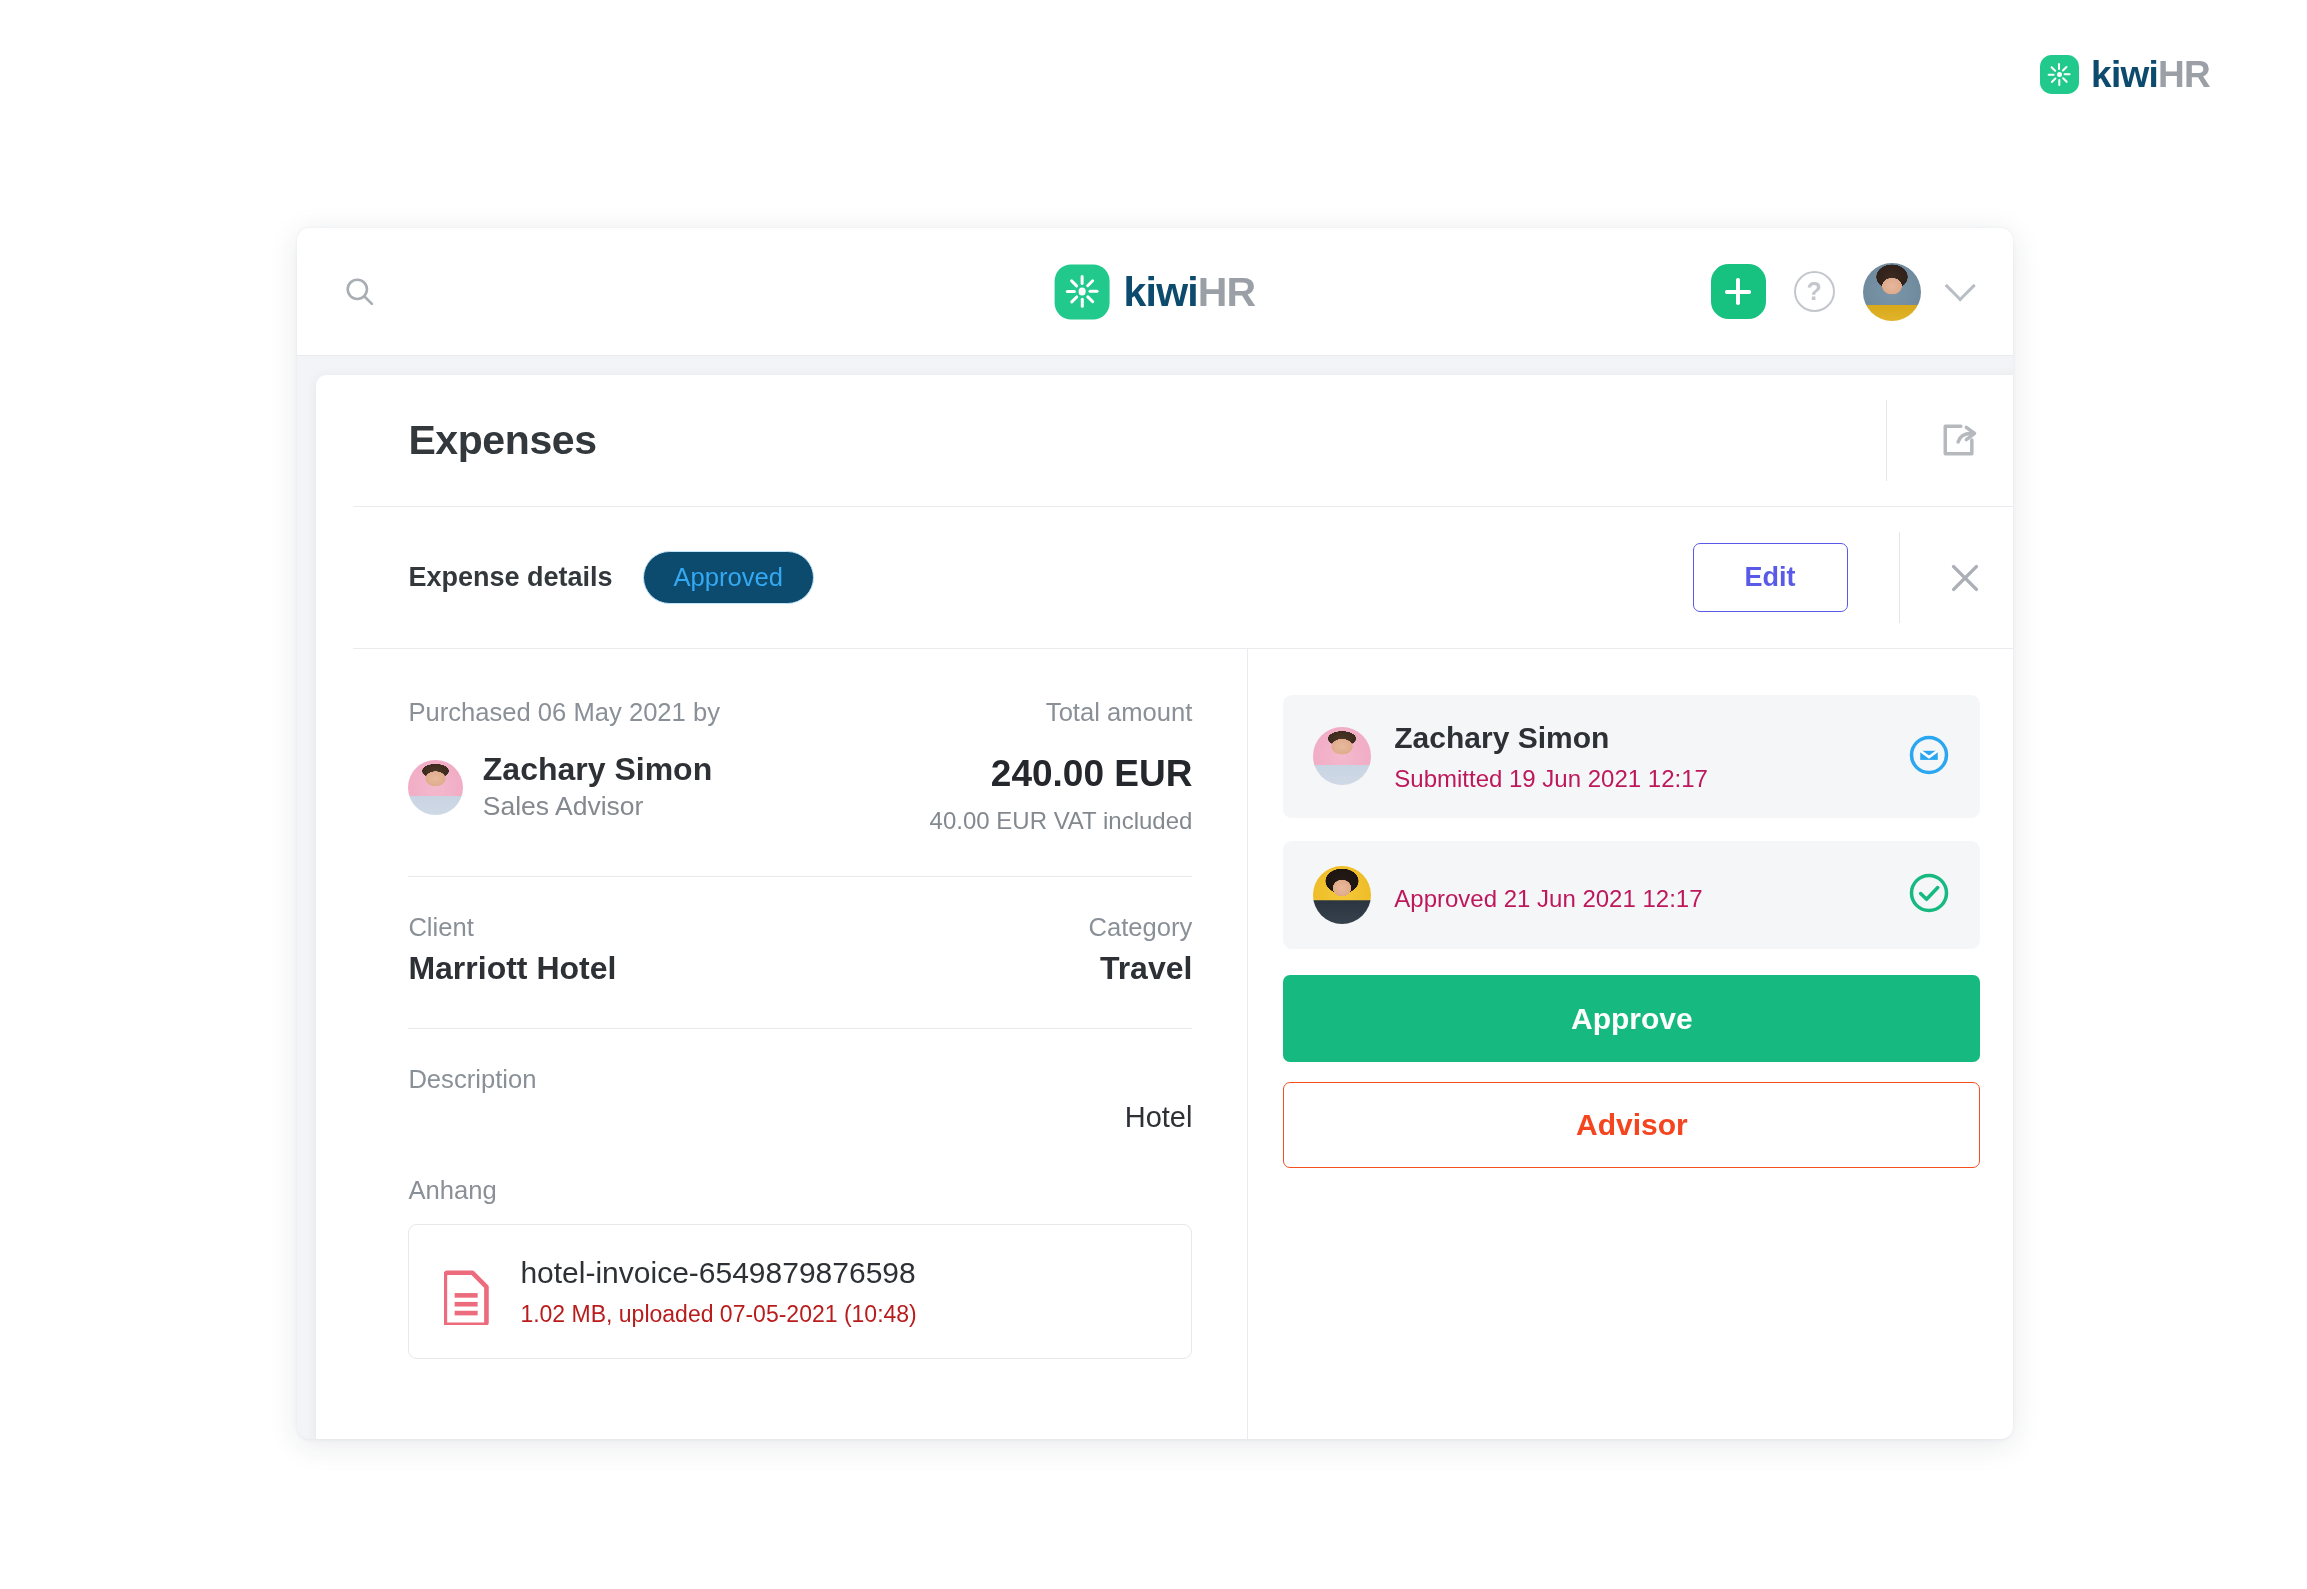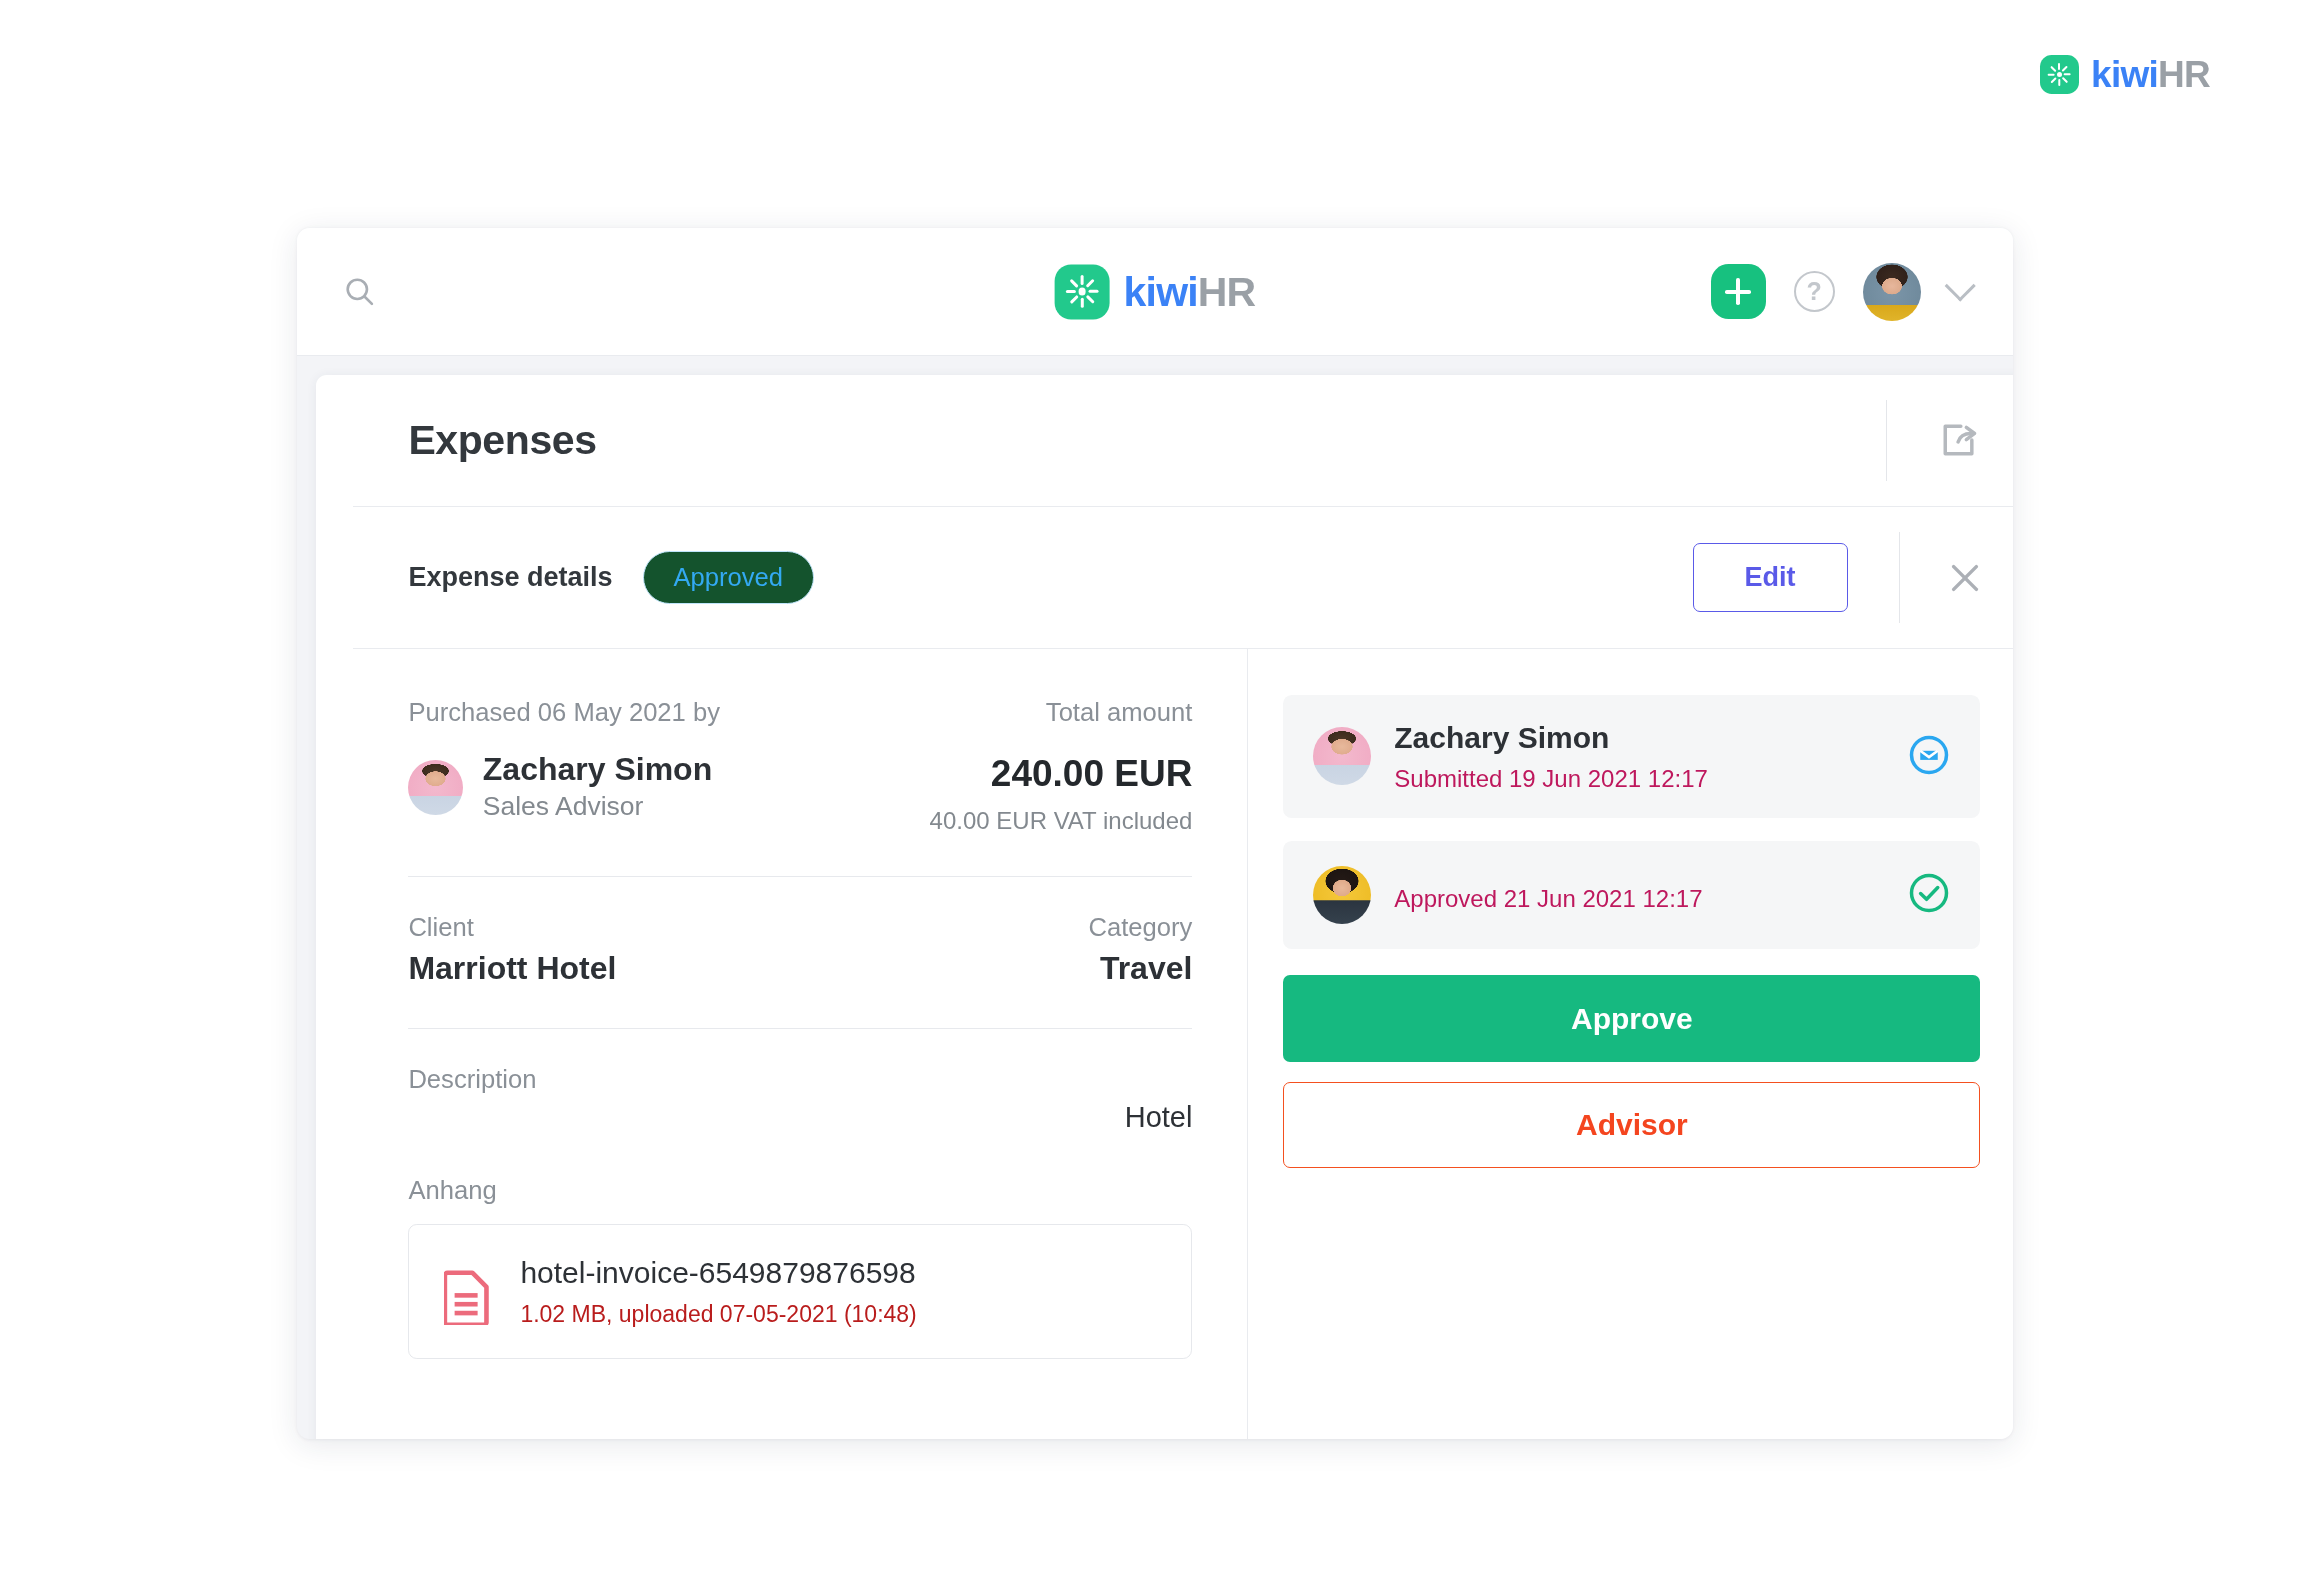--- a/index.html
+++ b/index.html
@@ -51,21 +51,21 @@
   }
   .kiwi-mark.small .core { width: 5.3px; height: 5.3px; margin-left: -2.6px; margin-top: -2.6px; }
   .kiwi-mark.large .core { width: 7.5px; height: 7.5px; margin-left: -3.8px; margin-top: -3.8px; }
 
   .kiwi-word {
     font-weight: bold;
     letter-spacing: -0.02em;
     line-height: 1;
     white-space: nowrap;
   }
-  .kiwi-word .k { color: #3b82f6; text-align: right; }
+  .kiwi-word .k { color: #0c4a6e; text-align: right; }
   .kiwi-word .hr { color: #9aa0a6; }
   .brand-topright .kiwi-word { font-size: 37px; }
 
   
   .app-window {
     position: absolute;
     left: 297px;
     top: 228px;
     width: 1716px;
     height: 1211px;
@@ -215,21 +215,21 @@
     gap: 30px;
     margin-left: 55px;
   }
   .subheader-title {
     font-size: 27px;
     font-weight: bold;
     color: #33383d;
   }
   .status-pill {
     border: 1.3px solid #bfe4fb;
-    background: #14532d;
+    background: #0c4a6e;
     color: #33a9f2;
     font-size: 25.6px;
     padding: 12.4px 30px;
     border-radius: 35px;
     line-height: 1;
     cursor: pointer;
   }
   .subheader-right {
     position: absolute;
     right: 0; top: 0; bottom: 0;

